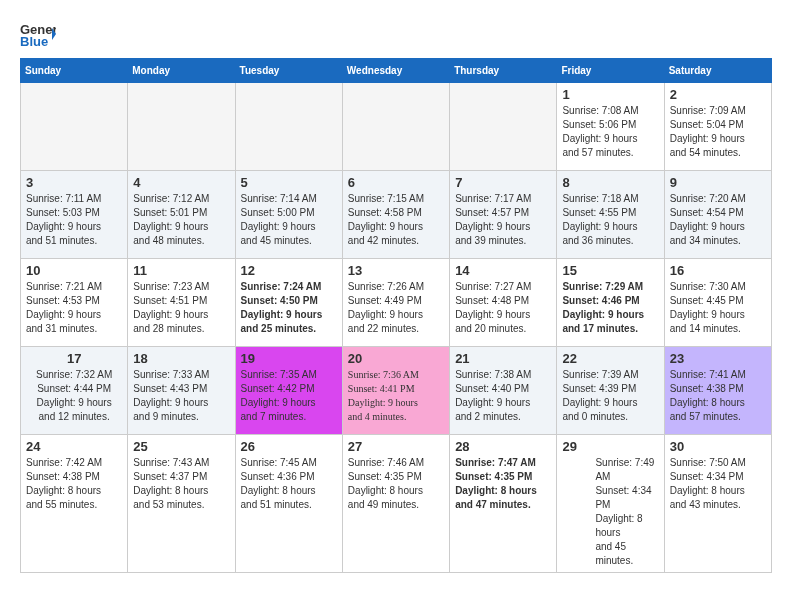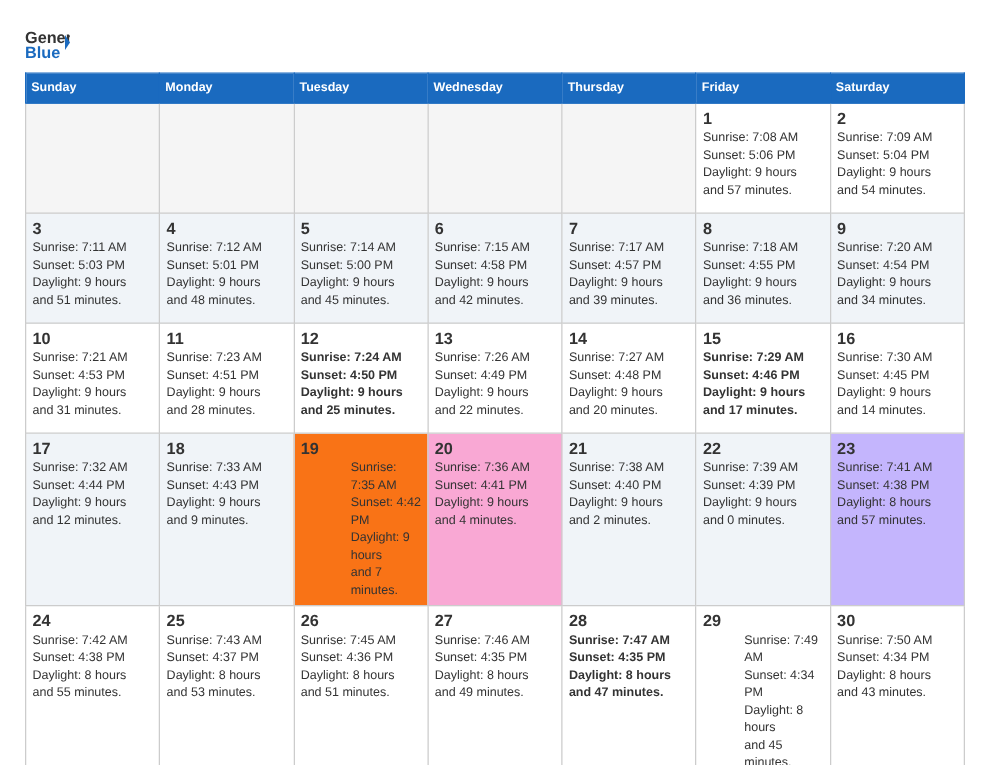--- a/index.html
+++ b/index.html
@@ -224,44 +224,44 @@
         </td>
         <td>
           <div class="day-num">16</div>
           <div class="day-info" style="white-space: pre-line;">Sunrise: 7:30 AM
 Sunset: 4:45 PM
 Daylight: 9 hours
 and 14 minutes.</div>
         </td>
       </tr>
       <tr>
-        <td style="background: rgb(240, 244, 248);">
+        <td style="background: rgb(240, 244, 248); text-align: center;">
           <div class="day-num">17</div>
           <div class="day-info" style="white-space: pre-line;">Sunrise: 7:32 AM
 Sunset: 4:44 PM
 Daylight: 9 hours
 and 12 minutes.</div>
         </td>
         <td style="background: rgb(240, 244, 248);">
           <div class="day-num">18</div>
           <div class="day-info" style="white-space: pre-line;">Sunrise: 7:33 AM
 Sunset: 4:43 PM
 Daylight: 9 hours
 and 9 minutes.</div>
         </td>
-        <td style="background: #f97316;">
+        <td style="background: #d946ef;">
           <div class="day-num">19</div>
-          <div class="day-info" style="white-space: pre-line; margin-left: 40px;">Sunrise: 7:35 AM
+          <div class="day-info" style="white-space: pre-line;">Sunrise: 7:35 AM
 Sunset: 4:42 PM
 Daylight: 9 hours
 and 7 minutes.</div>
         </td>
         <td style="background: #f9a8d4;">
           <div class="day-num">20</div>
-          <div class="day-info" style="white-space: pre-line;">Sunrise: 7:36 AM
+          <div class="day-info" style="white-space: pre-line; font-family: Liberation Serif, serif;">Sunrise: 7:36 AM
 Sunset: 4:41 PM
 Daylight: 9 hours
 and 4 minutes.</div>
         </td>
         <td style="background: rgb(240, 244, 248);">
           <div class="day-num">21</div>
           <div class="day-info" style="white-space: pre-line;">Sunrise: 7:38 AM
 Sunset: 4:40 PM
 Daylight: 9 hours
 and 2 minutes.</div>

